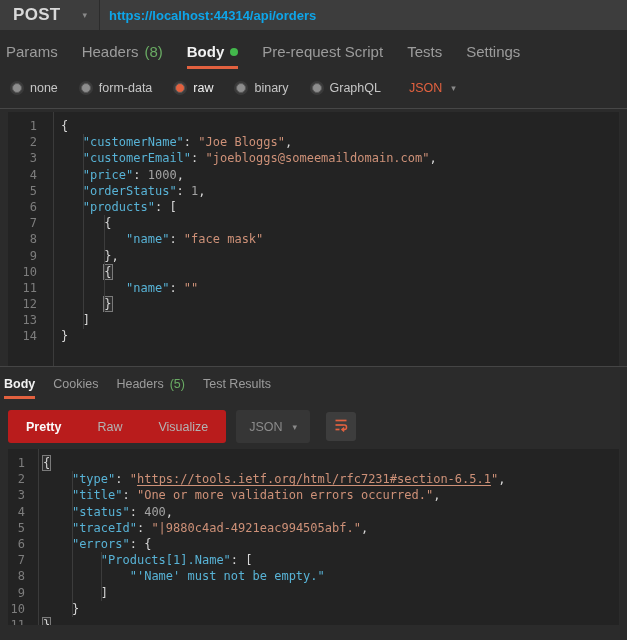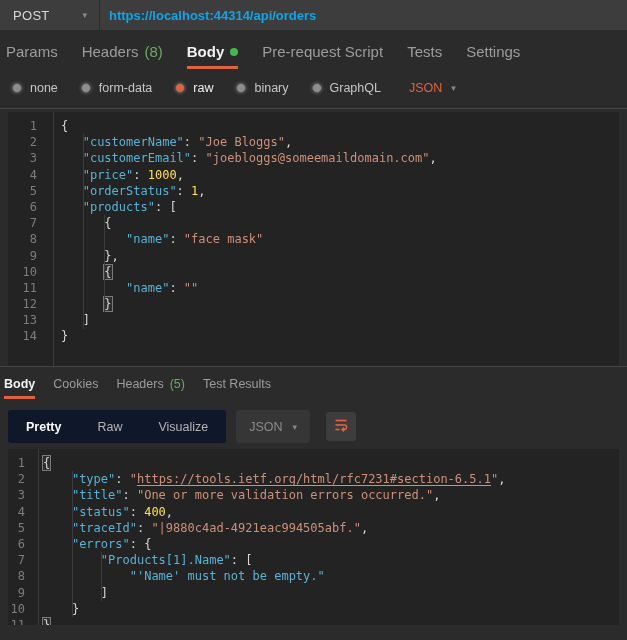--- a/index.html
+++ b/index.html
@@ -7,21 +7,21 @@
   body {
     background:#2b2b2b;
     font-family:"Liberation Sans", sans-serif;
     color:#c8c8c8;
     position:relative;
   }
   
   .url-bar { display:flex; align-items:stretch; height:30px; background:#3d3d3d; }
   .method { width:100px; display:flex; align-items:center; justify-content:space-between;
             padding:0 12px 0 13px; border-right:1px solid #2c2c2c; cursor:pointer; }
-  .method-label { color:#d9d9d9; font-weight:normal; font-size:13px; letter-spacing:.3px; }
+  .method-label { color:#d9d9d9; font-weight:bold; font-size:17px; letter-spacing:.3px; }
   .caret { color:#8a8a8a; font-size:9px; }
   .url-input { flex:1; display:flex; align-items:center; padding-left:9px;
                color:#0ea5e9; font-weight:bold; font-size:13px; }
   
   .tabs { display:flex; gap:24px; padding:13px 0 0 6px; font-size:15px; }
   .tab { color:#9c9c9c; padding-bottom:9px; display:flex; align-items:center; gap:6px; cursor:pointer; }
   .tab.active { color:#f2f2f2; font-weight:bold; border-bottom:3px solid #e2613f; padding-bottom:6px; }
   .tab .count { color:#69aa63; }
   .gdot { width:8px; height:8px; border-radius:50%; background:#43b84c; display:inline-block; }
   
@@ -36,37 +36,37 @@
   .lang-select .lang { color:#e2613f; font-size:12.5px; }
   
   .editor { display:flex; background:#232323; font-family:"DejaVu Sans Mono", monospace;
             font-size:12px; line-height:16.2px; overflow:hidden; }
   .gutter { color:#7d7d7d; text-align:right; padding-top:6px; border-right:1px solid #3b3b3b; }
   .code { flex:1; padding-top:6px; position:relative; }
   .cl { white-space:pre; height:16.2px; }
   .ln { height:16.2px; }
   .t-k { color:#58b3d6; }
   .t-s { color:#ce9178; }
-  .t-n { color:#fde047; }
+  .t-n { color:#a3a3a3; }
   .t-p { color:#d8d8d8; }
   .t-a { color:#58b3d6; }
   .t-u { color:#ce9178; text-decoration:underline; text-underline-offset:2px; }
   .t-m { color:#d8d8d8; outline:1px solid #7a7a7a; background:rgba(130,130,130,.12); }
   .guide { position:absolute; width:1px; background:#3c3c3c; }
   .req-editor-wrap { padding:3px 8px 0 8px; border-bottom:1px solid #454545; }
   #req-editor { height:254px; }
   .req-editor-wrap { padding-bottom:0; }
   #req-editor .gutter { width:46px; padding-right:16px; }
   #req-editor .code { padding-left:7px; }
   
   .resp-tabs { display:flex; gap:18px; padding:10px 0 0 4px; font-size:12.5px; }
   .resp-tabs .tab { padding-bottom:8px; }
   .resp-tabs .tab.active { padding-bottom:5px; }
   .view-row { display:flex; align-items:center; margin:11px 8px 0 8px; height:33px; }
-  .segmented { display:flex; background:#0f172a; border-radius:3px; height:33px; align-items:stretch; }
+  .segmented { display:flex; background:#b91c1c; border-radius:3px; height:33px; align-items:stretch; }
   .mode { display:flex; align-items:center; padding:0 18px; color:#b3b3b3;
           font-size:12.5px; cursor:pointer; }
   .mode.active { color:#fafafa; font-weight:bold; }
   .resp-lang { margin-left:10px; height:33px; background:#363636; border-radius:3px;
                display:flex; align-items:center; gap:10px; padding:0 13px; cursor:pointer; }
   .resp-lang .lang { color:#8b8b8b; font-size:12.5px; }
   .wrap-btn { margin-left:16px; width:30px; height:29px; background:#3d3d3d; border-radius:3px;
               display:flex; align-items:center; justify-content:center; cursor:pointer; }
   .resp-editor-wrap { padding:6px 8px 0 8px; height:182px; overflow:hidden; }
   #resp-editor { height:100%; }

